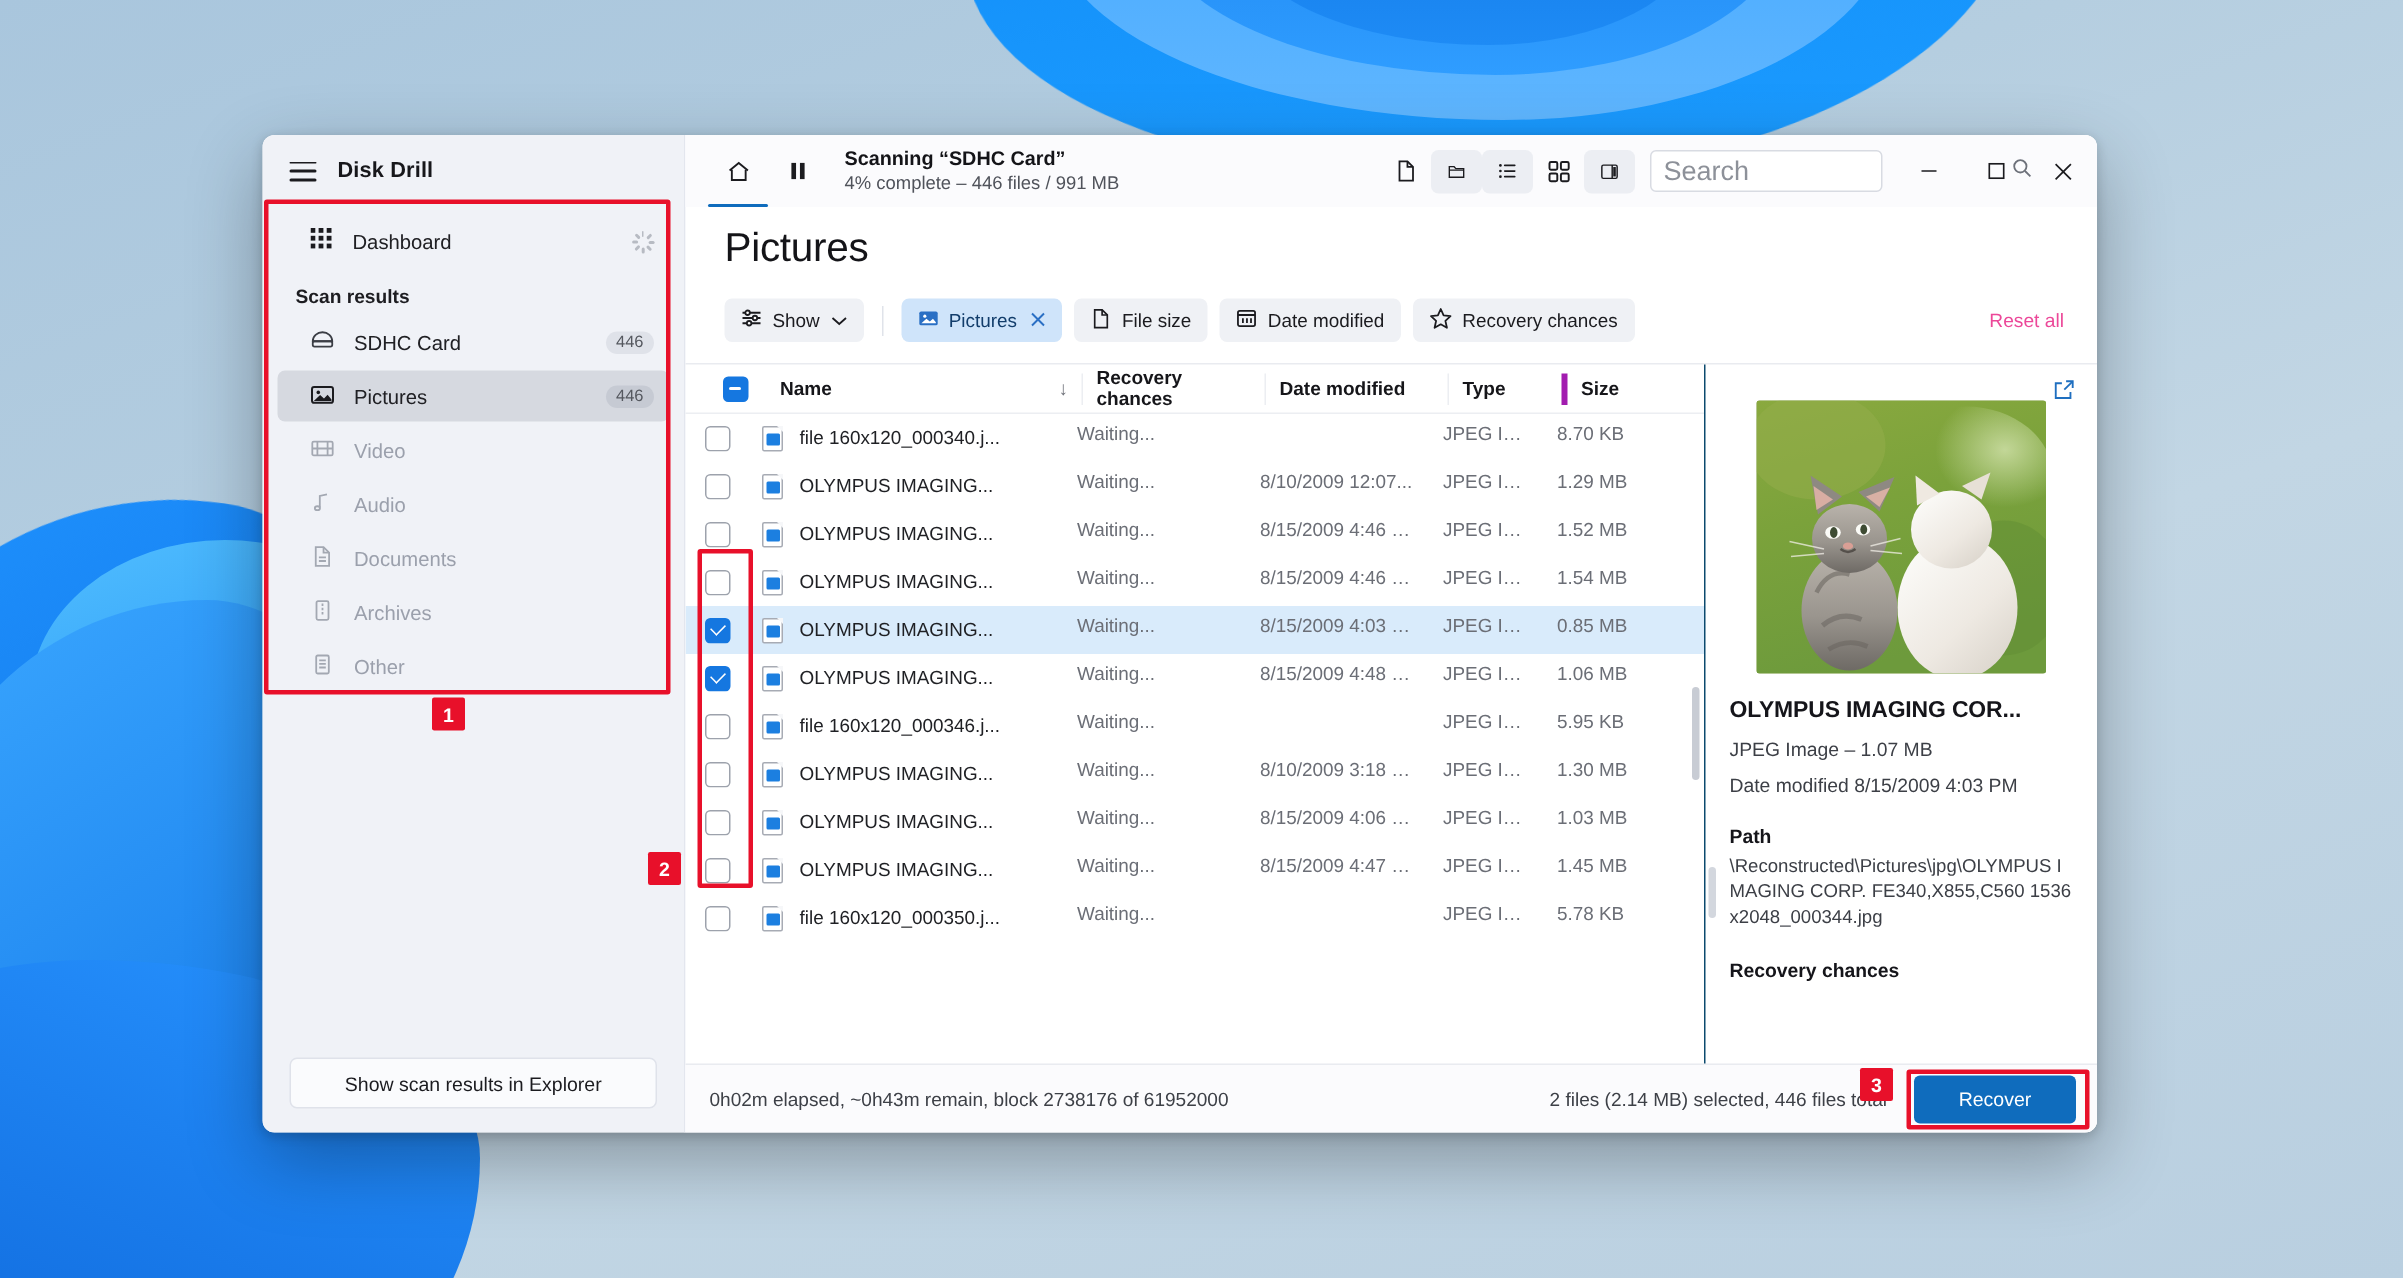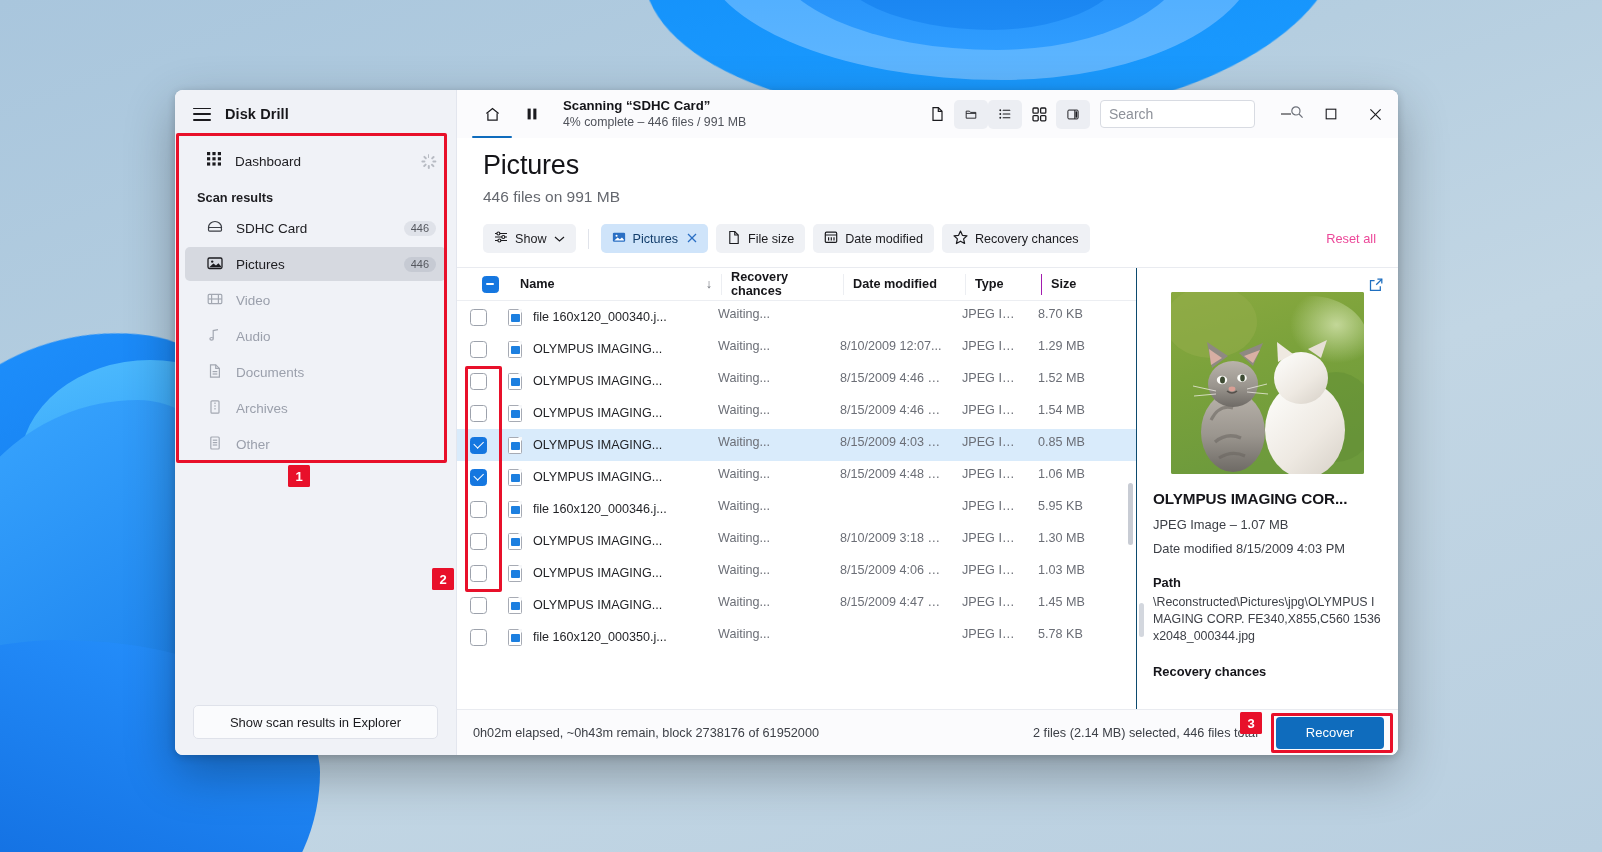--- a/index.html
+++ b/index.html
@@ -93,21 +93,21 @@
   .tb-icon.chip { background:#eceef3; }
   .scan-info { margin-left: 14px; line-height:1.25; }
   .scan-title { font-size:13.2px; font-weight:700; color:#141418;}
   .scan-sub { font-size:12.3px; color:#50535b; margin-top:1px;}
   .tb-spacer { flex:1; }
   .search-box {
     width:155px; height:28px; border:1px solid #d8dbe2; border-radius:4px; background:#fff;
     display:flex; align-items:center; padding: 0 8px; margin-left: 10px;
   }
   .search-box input {
-    border:none; outline:none; flex:1; font-size:14px; color:#1b1b1f;
+    border:none; outline:none; flex:1; font-size:18px; color:#1b1b1f;
     font-family:"Liberation Sans", sans-serif; background:transparent;
   }
   .search-box input::placeholder { color:#8d9199; }
   .wctrl { width:45px; height:48px; display:flex; align-items:center; justify-content:center; cursor:pointer; }
 
   .page-head { padding: 12px 0 0 26px; }
   .page-title { font-size:27px; font-weight:400; color:#141418; letter-spacing:-.2px;}
   .page-sub { font-size:15.5px; color:#65686f; margin-top:7px; }
 
   .filterbar { display:flex; align-items:center; gap:8px; padding: 18px 22px 0 26px; }
@@ -125,21 +125,21 @@
   .thead {
     display:flex; align-items:center; height:33px; padding-left:12px;
     border-bottom:1px solid #eceef2; font-size:12.7px; font-weight:600; color:#16161a;
   }
   .th { padding: 0 9px; display:flex; align-items:center; gap:6px; }
   .col-chk { width:42px; display:flex; justify-content:center;}
   .col-name { width:210px; }
   .col-rc   { width:122px; border-left:1px solid #eceef2; height:21px;}
   .col-dm   { width:122px; border-left:1px solid #eceef2; height:21px;}
   .col-type { width:76px;  border-left:1px solid #eceef2; height:21px;}
-  .col-size { width:80px;  border-left:1px solid #a21caf; height:21px;}
+  .col-size { width:80px;  border-left:4px solid #a21caf; height:21px;}
 
   .cb {
     width:17px; height:17px; border:1.3px solid #9da2ac; border-radius:3.5px;
     background:#fff; cursor:pointer; display:flex; align-items:center; justify-content:center;
   }
   .cb.checked { background:#1577e0; border-color:#1577e0;}
   .cb.checked::after { content:""; width:8px; height:4.5px; border-left:1.8px solid #fff; border-bottom:1.8px solid #fff; transform: rotate(-45deg) translate(1px,-1px);}
   .cb.indet { background:#1577e0; border-color:#1577e0; border-radius:3.5px;}
   .cb.indet::after { content:""; width:8px; height:1.8px; background:#fff; border-radius:1px;}
 
@@ -421,21 +421,20 @@
         <div class="wctrl close">
           <svg width="13" height="13" viewBox="0 0 13 13">
               <line x1="1.4" y1="1.4" x2="11.6" y2="11.6" stroke="#1b1b1f" stroke-width="1.15"></line>
               <line x1="11.6" y1="1.4" x2="1.4" y2="11.6" stroke="#1b1b1f" stroke-width="1.15"></line>
             </svg>
         </div>
       </div>
 
       <div class="page-head">
         <div class="page-title">Pictures</div>
-        <div class="page-sub">446 files on 991 MB</div>
       </div>
 
       <div class="filterbar">
         <div class="chip">
           <span>
             <svg width="14" height="14" viewBox="0 0 14 14" fill="none" stroke="#1b1b1f" stroke-width="1.2">
               <line x1="1" y1="3.5" x2="13" y2="3.5"></line>
                 <line x1="1" y1="7" x2="13" y2="7"></line>
                 <line x1="1" y1="10.5" x2="13" y2="10.5"></line>
               <circle cx="4.4" cy="3.5" r="1.5" fill="#fff"></circle>

